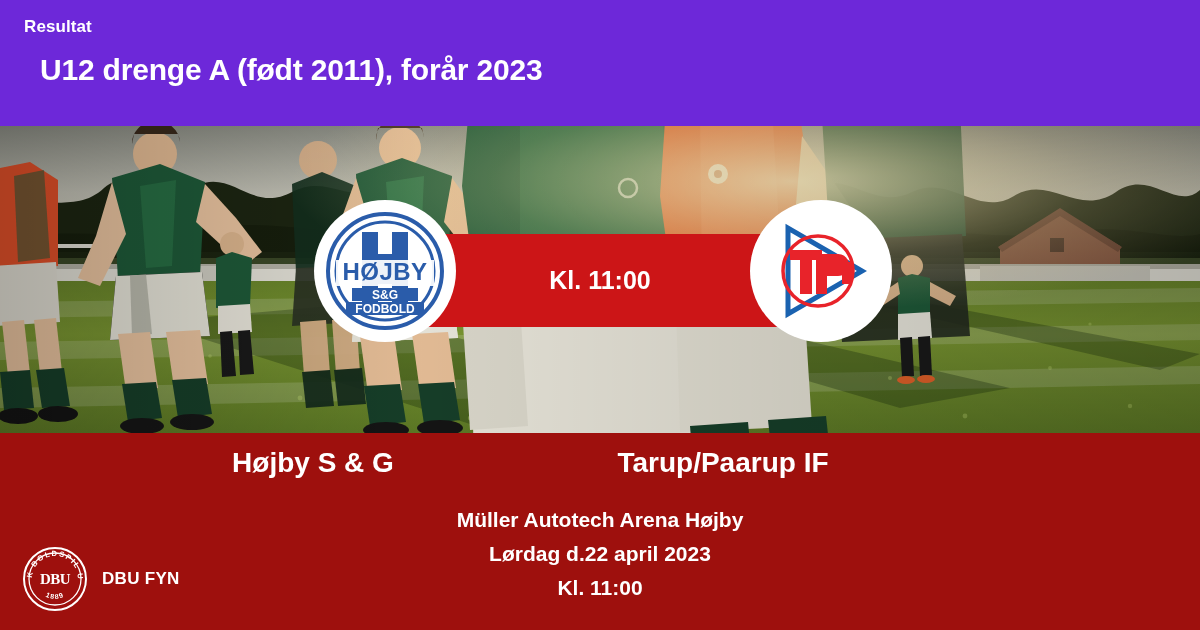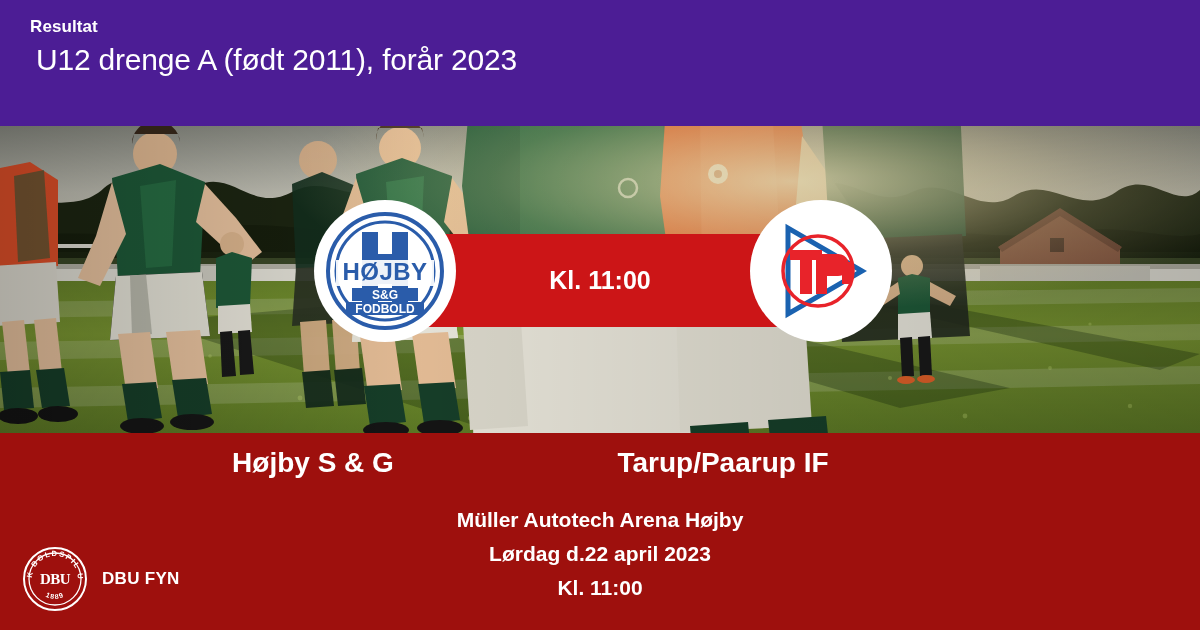--- a/index.html
+++ b/index.html
@@ -7,30 +7,30 @@
   body{
     width:1200px;height:630px;overflow:hidden;
     font-family:"Liberation Sans","DejaVu Sans",sans-serif;
     background:#9e100d;
   }
   .poster{position:relative;width:1200px;height:630px;overflow:hidden;}
 
   
   .header{
     position:absolute;left:0;top:0;width:1200px;height:126px;
-    background:#4c1d95;box-sizing:border-box;
-    padding:18px 0 0 30px;
+    background:#6d28d9;box-sizing:border-box;
+    padding:18px 0 0 24px;
   }
   .kicker{
     color:#ffffff;font-size:17px;font-weight:bold;
     letter-spacing:.1px;line-height:1.1;margin:0 0 6px 0;
   }
   .headline{
-    color:#ffffff;font-size:30px;font-weight:normal;
-    letter-spacing:-.2px;line-height:1.15;margin:6px;
+    color:#ffffff;font-size:30px;font-weight:bold;
+    letter-spacing:-.2px;line-height:1.15;margin:16px;
     white-space:nowrap;
   }
 
   
   .photo{
     position:absolute;left:0;top:126px;width:1200px;height:307px;
     overflow:hidden;background:#3c4a28;
   }
   .photo svg{display:block;width:1200px;height:307px;}
 

